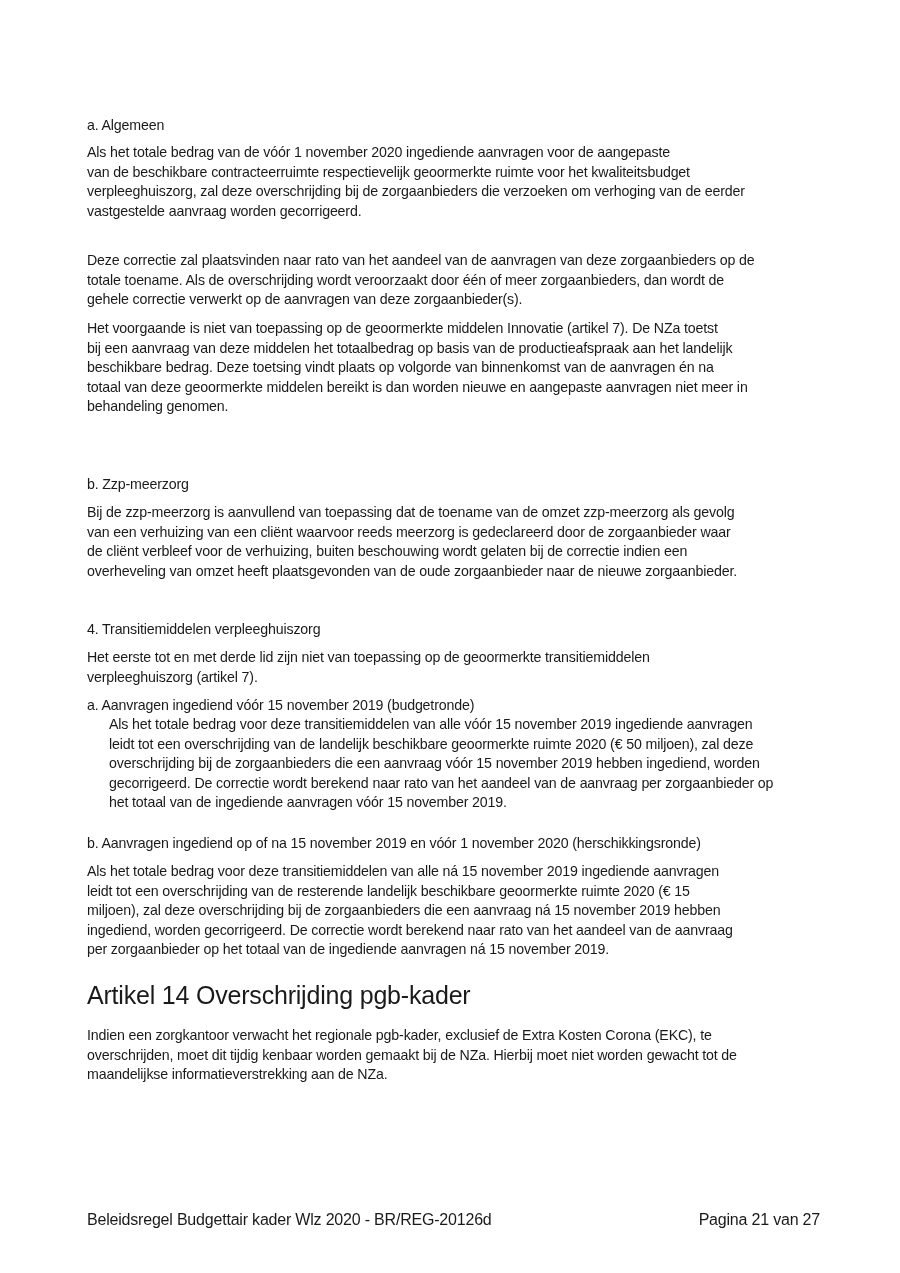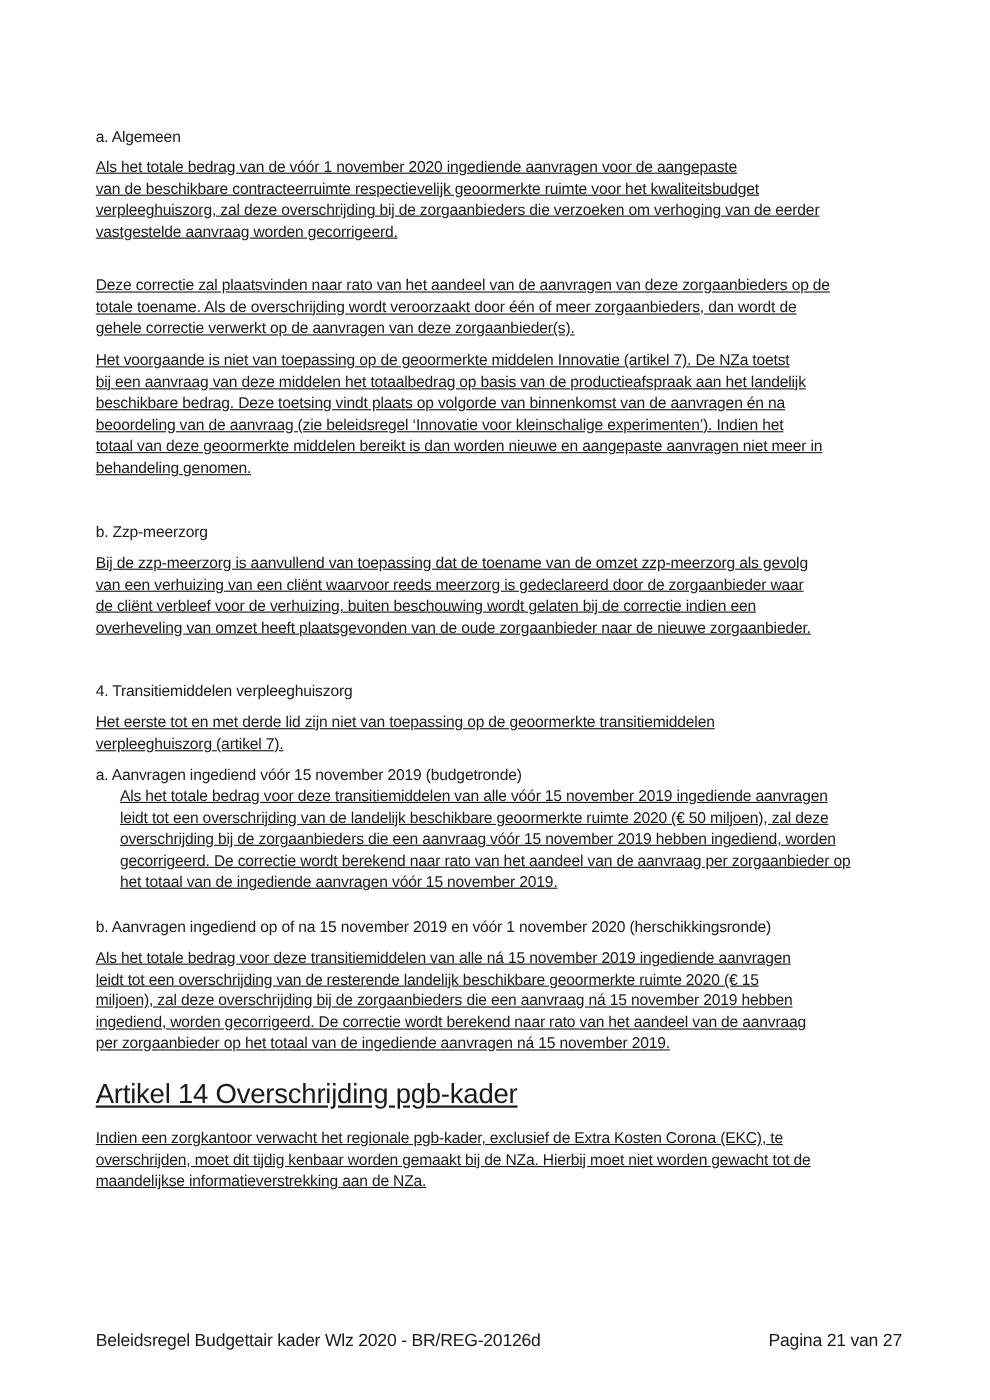--- a/index.html
+++ b/index.html
@@ -26,39 +26,37 @@
       left: 0;
       width: 740px;
       font-size: 14.2px;
       line-height: 19.6px;
       letter-spacing: -0.15px;
       white-space: nowrap;
     }
     .line-block .ln {
       display: block;
       height: 19.6px;
-      text-decoration: underline;
     }
     .subhead {
       position: absolute;
       left: 0;
       font-size: 14.2px;
       line-height: 19px;
       letter-spacing: -0.15px;
       white-space: nowrap;
     }
     .article-title {
       position: absolute;
       left: 0;
       font-size: 25px;
       line-height: 30px;
       letter-spacing: -0.2px;
       white-space: nowrap;
       color: #1a1a1a;
-      text-decoration: underline;
     }
     .footer {
       position: absolute;
       top: 1211px;
       font-size: 16px;
       line-height: 18px;
       letter-spacing: -0.2px;
       white-space: nowrap;
     }
     .footer-left { left: 87px; }
@@ -81,21 +79,20 @@
   <div class="line-block" style="top:251px;">
     <span class="ln">Deze correctie zal plaatsvinden naar rato van het aandeel van de aanvragen van deze zorgaanbieders op de</span>
     <span class="ln">totale toename. Als de overschrijding wordt veroorzaakt door één of meer zorgaanbieders, dan wordt de</span>
     <span class="ln">gehele correctie verwerkt op de aanvragen van deze zorgaanbieder(s).</span>
   </div>
 
   <div class="line-block" style="top:319px;">
     <span class="ln">Het voorgaande is niet van toepassing op de geoormerkte middelen Innovatie (artikel 7). De NZa toetst</span>
     <span class="ln">bij een aanvraag van deze middelen het totaalbedrag op basis van de productieafspraak aan het landelijk</span>
     <span class="ln">beschikbare bedrag. Deze toetsing vindt plaats op volgorde van binnenkomst van de aanvragen én na</span>
-    <span class="ln">beoordeling van de aanvraag (zie beleidsregel ‘Innovatie voor kleinschalige experimenten’). Indien het</span>
     <span class="ln">totaal van deze geoormerkte middelen bereikt is dan worden nieuwe en aangepaste aanvragen niet meer in</span>
     <span class="ln">behandeling genomen.</span>
   </div>
 
   <div class="subhead" style="top:475px;">b. Zzp-meerzorg</div>
 
   <div class="line-block" style="top:503px;">
     <span class="ln">Bij de zzp-meerzorg is aanvullend van toepassing dat de toename van de omzet zzp-meerzorg als gevolg</span>
     <span class="ln">van een verhuizing van een cliënt waarvoor reeds meerzorg is gedeclareerd door de zorgaanbieder waar</span>
     <span class="ln">de cliënt verbleef voor de verhuizing, buiten beschouwing wordt gelaten bij de correctie indien een</span>

